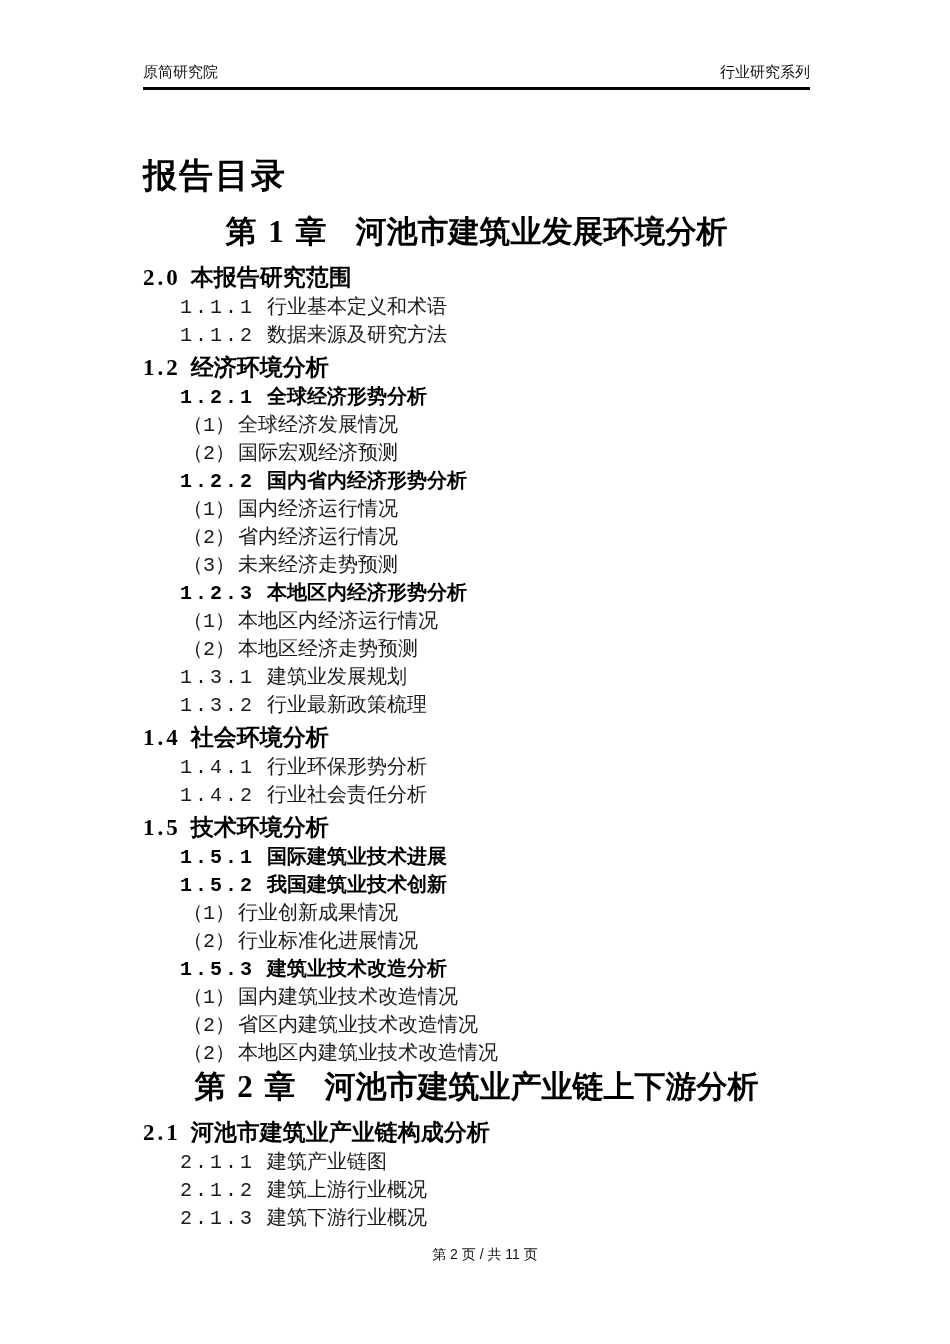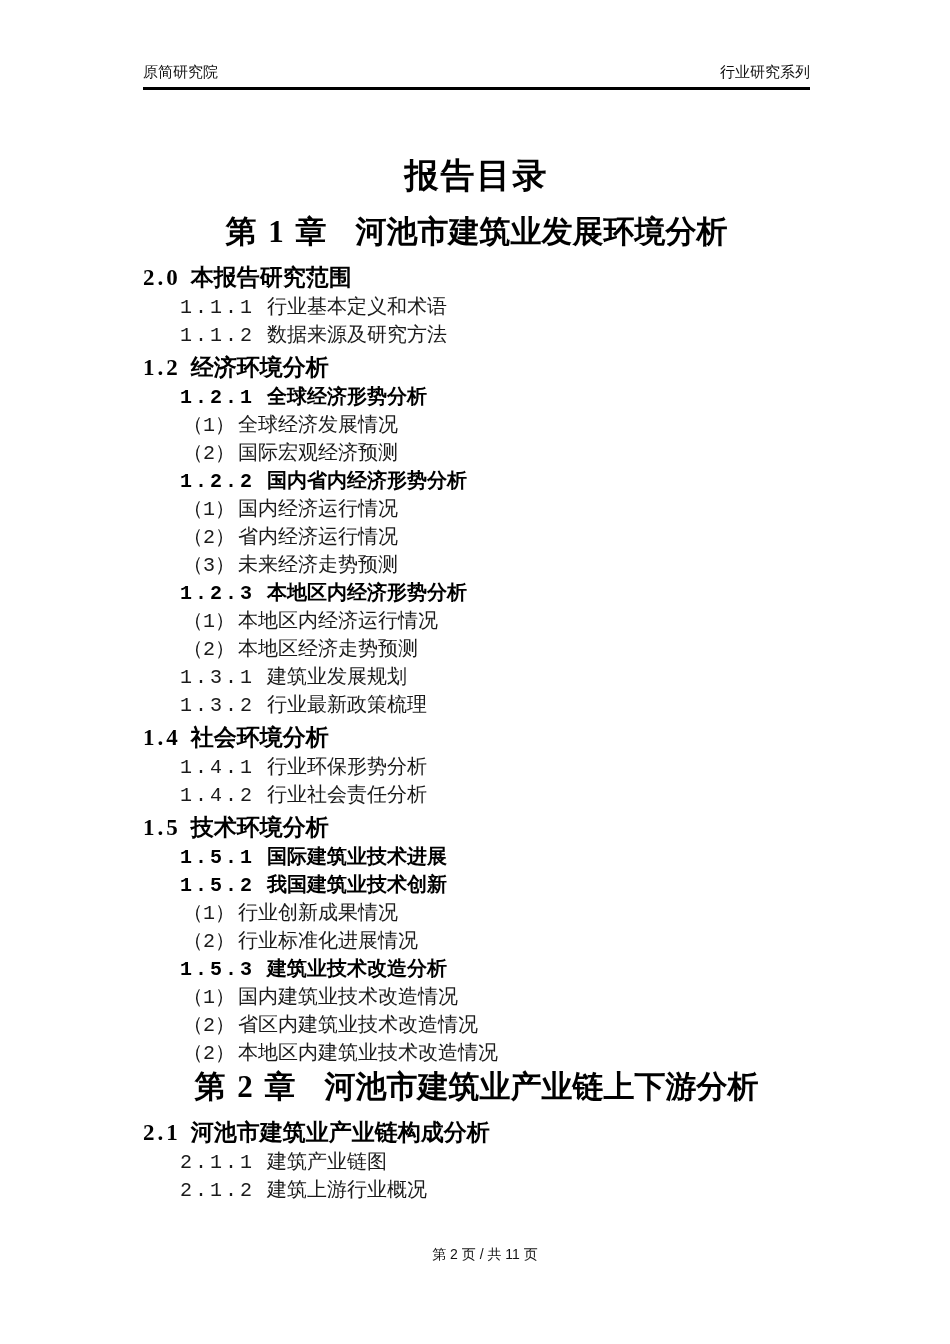--- a/index.html
+++ b/index.html
@@ -29,21 +29,21 @@
     height: 3px;
     background: #000000;
   }
   
   .content {
     position: absolute;
     top: 0; left: 143px; right: 140px;
   }
   .doc-title {
     margin: 157px 0 22px 0;
-    text-align: center;
+    text-align: left;
     font-size: 34px;
     font-weight: bold;
     line-height: 1.1;
     letter-spacing: 2px;
   }
   .chapter-heading {
     margin: 4px 0 16px 0;
     text-align: center;
     font-size: 31px;
     font-weight: bold;
@@ -121,20 +121,21 @@
         <div class="toc-item paren"><span class="num">（1）</span><span class="txt">行业创新成果情况</span></div>
         <div class="toc-item paren"><span class="num">（2）</span><span class="txt">行业标准化进展情况</span></div>
         <div class="toc-item sub bold"><span class="num">1.5.3</span><span class="txt">建筑业技术改造分析</span></div>
         <div class="toc-item paren"><span class="num">（1）</span><span class="txt">国内建筑业技术改造情况</span></div>
         <div class="toc-item paren"><span class="num">（2）</span><span class="txt">省区内建筑业技术改造情况</span></div>
         <div class="toc-item paren"><span class="num">（2）</span><span class="txt">本地区内建筑业技术改造情况</span></div>
         <div class="chapter-heading"><span class="ch-label">第 2 章</span><span class="ch-title">河池市建筑业产业链上下游分析</span></div>
         <div class="section-heading"><span class="num">2.1</span><span class="txt">河池市建筑业产业链构成分析</span></div>
         <div class="toc-item sub"><span class="num">2.1.1</span><span class="txt">建筑产业链图</span></div>
         <div class="toc-item sub"><span class="num">2.1.2</span><span class="txt">建筑上游行业概况</span></div>
+        <div class="toc-item sub"><span class="num">2.1.3</span><span class="txt">建筑下游行业概况</span></div>
       </div>
   </div>
 
   <div class="footer">
     <span>第 2 页 / 共 11 页</span>
   </div>
 
 </div>
 
 </body></html>

